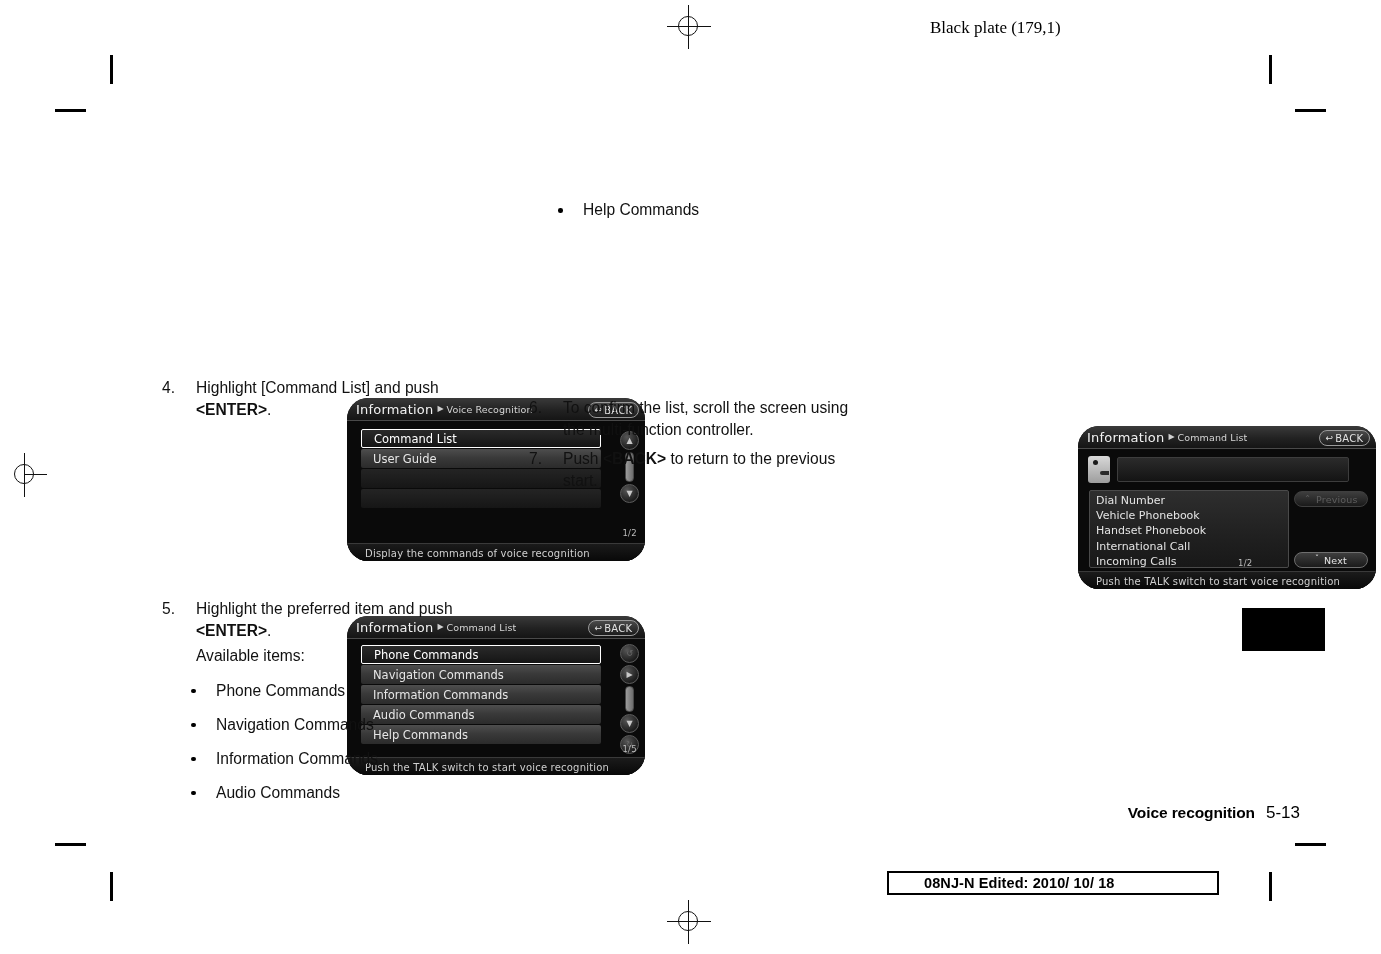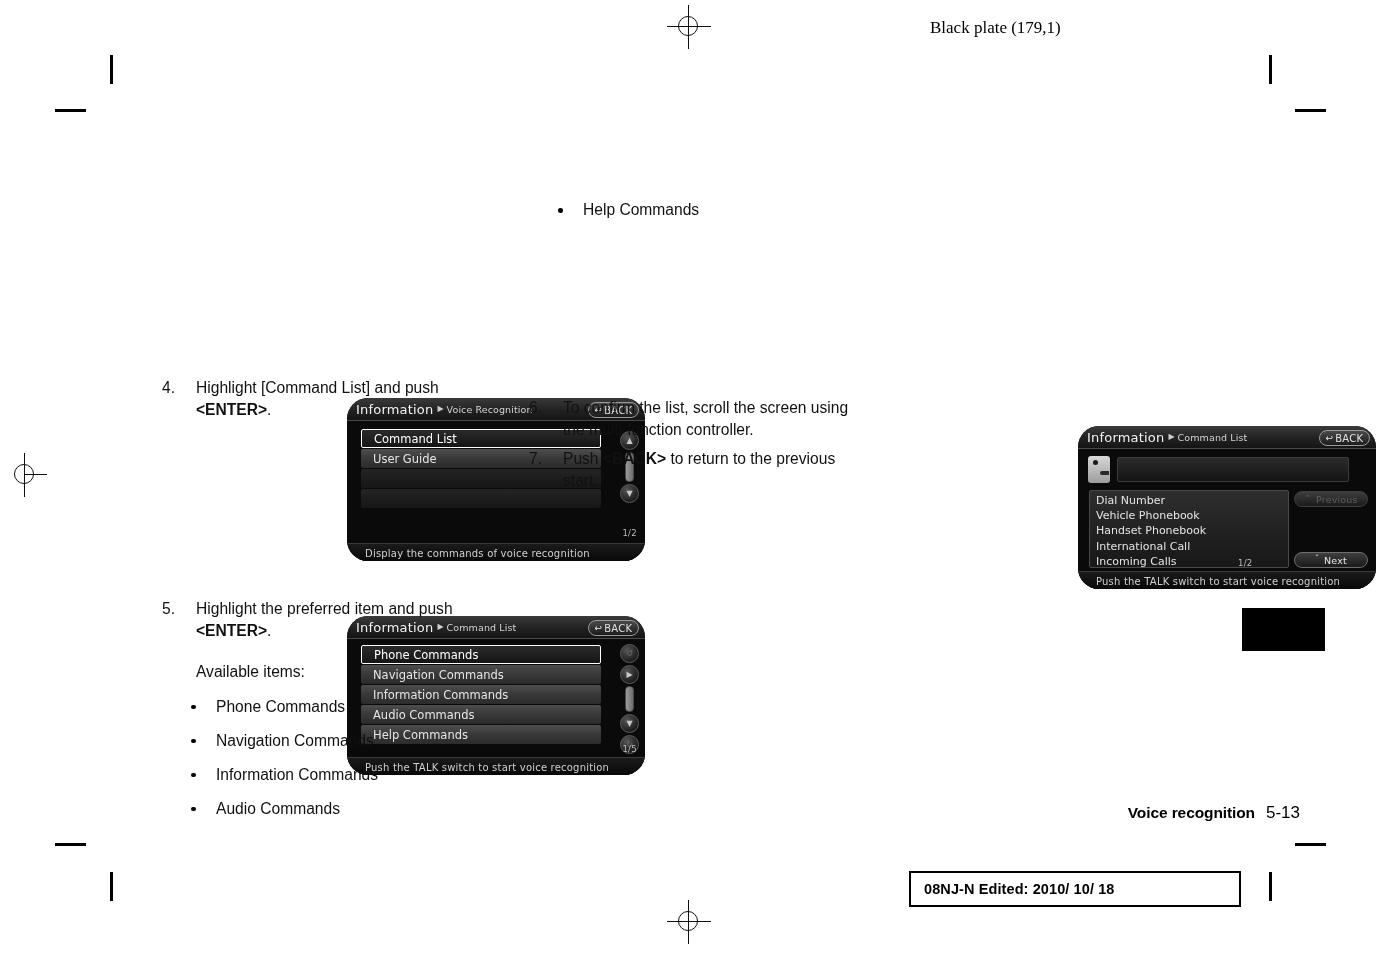--- a/index.html
+++ b/index.html
@@ -51,26 +51,27 @@
     font-weight: bold;
     letter-spacing: -0.1px;
   }
   .footer-page {
     font-size: 17px;
     font-weight: normal;
     margin-left: 11px;
   }
   .rev-box {
     position: absolute;
-    left: 909px; top: 871px;
-    width: 332px; height: 36px;
+    left: 887px; top: 871px;
+    width: 332px; height: 24px;
     border: 2px solid #000;
     box-sizing: border-box;
     display: flex;
     align-items: center;
+    padding-left: 22px;
   }
   .rev-box span {
     font-size: 14.5px;
     font-weight: bold;
     padding-left: 13px;
     white-space: nowrap;
     letter-spacing: 0.1px;
   }
   .thumb-tab {
     position: absolute;
@@ -430,21 +431,21 @@
   </div>
 
   <div class="step" style="margin-top:178px;">
     <span class="num">5.</span>
     <span>Highlight the preferred item and push</span>
     <div class="lastline">
       <b>&lt;ENTER&gt;</b><span>.</span>
     </div>
   </div>
 
-  <div class="plain" style="margin-top:20px;">Available items:</div>
+  <div class="plain" style="margin-top:4px;">Available items:</div>
 
   <div class="bullet">Phone Commands</div>
   <div class="bullet">Navigation Commands</div>
   <div class="bullet">Information Commands</div>
   <div class="bullet">Audio Commands</div>
 </div>
 
 <div class="col col-right">
 
   <div class="bullet" style="margin-top:4px;">Help Commands</div>

